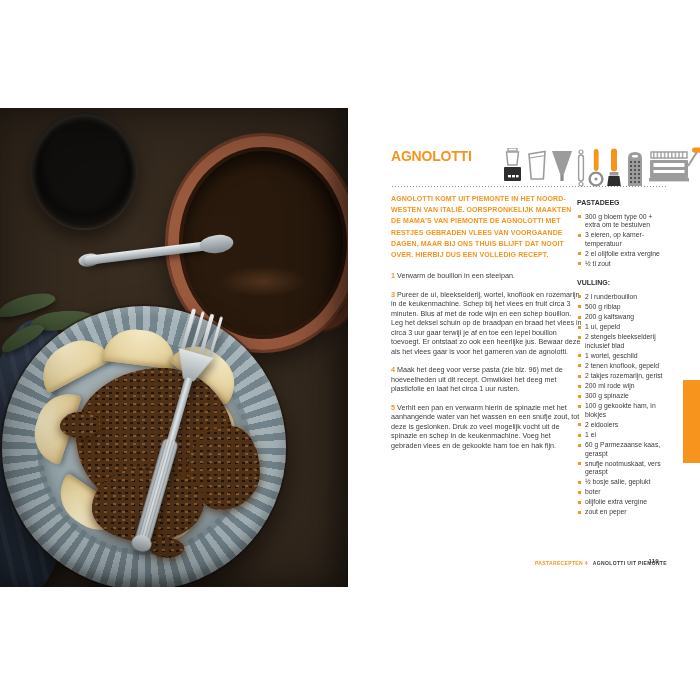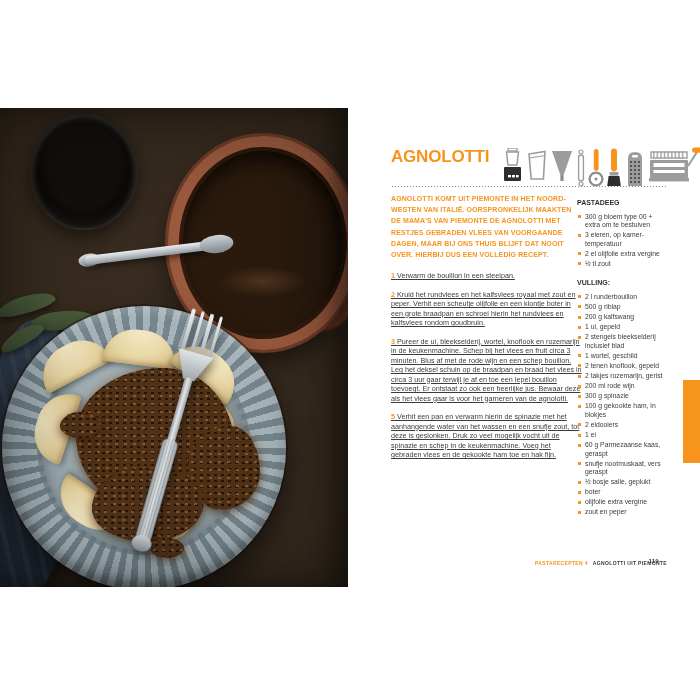--- a/index.html
+++ b/index.html
@@ -100,34 +100,34 @@
     background:linear-gradient(#dfe3e5,#9fa7ac);
     clip-path:polygon(0 0,100% 0,66% 100%,34% 100%);}
   .fork .shaft{position:absolute;left:19px;top:68px;width:8px;height:66px;
     background:linear-gradient(90deg,#8f979c,#e3e7e9 45%,#9aa2a7);}
   .fork .grip{position:absolute;left:15px;top:132px;width:16px;height:108px;
     border-radius:8px 8px 10px 10px;
     background:repeating-linear-gradient(90deg, rgba(0,0,0,.18) 0 1px, transparent 1px 3px),
                linear-gradient(90deg,#959da2,#dde2e4 45%,#a2aaaf);}
   .fork .pommel{position:absolute;left:13px;top:232px;width:20px;height:16px;border-radius:50%;
     background:linear-gradient(#d5dadc,#8e969b);}
-  .title{left:391px;top:147px;font-size:17px;line-height:19px;font-weight:bold;
+  .title{left:391px;top:147px;font-size:14px;line-height:19px;font-weight:bold;
          color:#F7941E;letter-spacing:-.2px;}
   .icons-row{left:500px;top:141px;display:flex;align-items:flex-end;gap:2px;height:47px;}
   .icons-row svg{display:block;}
 
   .rule-dotted{left:391px;top:185px;width:277px;height:3px;
     background-image:radial-gradient(circle,#8f8f8f .7px,transparent .9px);
     background-size:3px 3px;background-repeat:repeat-x;}
 
   .intro{left:391px;top:193px;width:192px;font-size:7px;font-weight:bold;color:#F7941E;
          line-height:11.2px;letter-spacing:.1px;}
 
   .steps{left:391px;top:271px;width:192px;font-size:7.2px;line-height:9.5px;color:#3c3c3c;}
-  .steps p{margin:0 0 9px 0;text-decoration:underline;}
+  .steps p{margin:0 0 9px 0;}
   .steps .num{color:#F7941E;font-weight:bold;}
 
   .ingredients{left:577px;top:199px;width:88px;font-size:6.8px;line-height:8.5px;color:#3c3c3c;}
   .ing-head{font-weight:bold;color:#2e2e2e;margin:0 0 5px 0;font-size:7px;}
   .ing-head.second{margin-top:11px;}
   .ingredients ul{list-style:none;margin:0;padding:0;}
   .ingredients li{position:relative;padding-left:8px;margin:0 0 1.6px 0;}
   .ingredients li::before{content:"";position:absolute;left:1px;top:2.6px;width:3px;height:3px;
     background:#F7941E;}
 
@@ -254,22 +254,22 @@
       <rect x="44" y="5.4" width="12" height="5.4" rx="2.7" fill="#F7941E"></rect>
     </svg>
   </div>
 
   <div class="abs rule-dotted"></div>
 
   <div class="abs intro">AGNOLOTTI KOMT UIT PIEMONTE IN HET NOORD-WESTEN VAN ITALIË. OORSPRONKELIJK MAAKTEN DE MAMA'S VAN PIEMONTE DE AGNOLOTTI MET RESTJES GEBRADEN VLEES VAN VOORGAANDE DAGEN, MAAR BIJ ONS THUIS BLIJFT DAT NOOIT OVER. HIERBIJ DUS EEN VOLLEDIG RECEPT.</div>
 
   <div class="abs steps">
     <p><span class="num">1</span> <span>Verwarm de bouillon in een steelpan.</span></p>
-    <p><span class="num">2</span> <span>Kruid het rundvlees en het kalfsvlees royaal met zout en peper. Verhit een scheutje olijfolie en een klontje boter in een grote braadpan en schroei hierin het rundvlees en kalfsvlees rondom goudbruin.</span></p>
     <p><span class="num">3</span> <span>Pureer de ui, bleekselderij, wortel, knoflook en rozemarijn in de keukenmachine. Schep bij het vlees en fruit circa 3 minuten. Blus af met de rode wijn en een schep bouillon. Leg het deksel schuin op de braadpan en braad het vlees in circa 3 uur gaar terwijl je af en toe een lepel bouillon toevoegt. Er ontstaat zo ook een heerlijke jus. Bewaar deze als het vlees gaar is voor het garneren van de agnolotti.</span></p>
+    <p><span class="num">4</span> <span>Maak het deeg voor verse pasta (zie blz. 96) met de hoeveelheden uit dit recept. Omwikkel het deeg met plasticfolie en laat het circa 1 uur rusten.</span></p>
     <p><span class="num">5</span> <span>Verhit een pan en verwarm hierin de spinazie met het aanhangende water van het wassen en een snufje zout, tot deze is geslonken. Druk zo veel mogelijk vocht uit de spinazie en schep in de keukenmachine. Voeg het gebraden vlees en de gekookte ham toe en hak fijn.</span></p>
   </div>
 
   <div class="abs ingredients">
     <p class="ing-head">PASTADEEG</p>
     <ul>
       <li>300 g bloem type 00 + extra om te bestuiven</li>
       <li>3 eieren, op kamer-temperatuur</li>
       <li>2 el olijfolie extra vergine</li>
       <li>½ tl zout</li>

